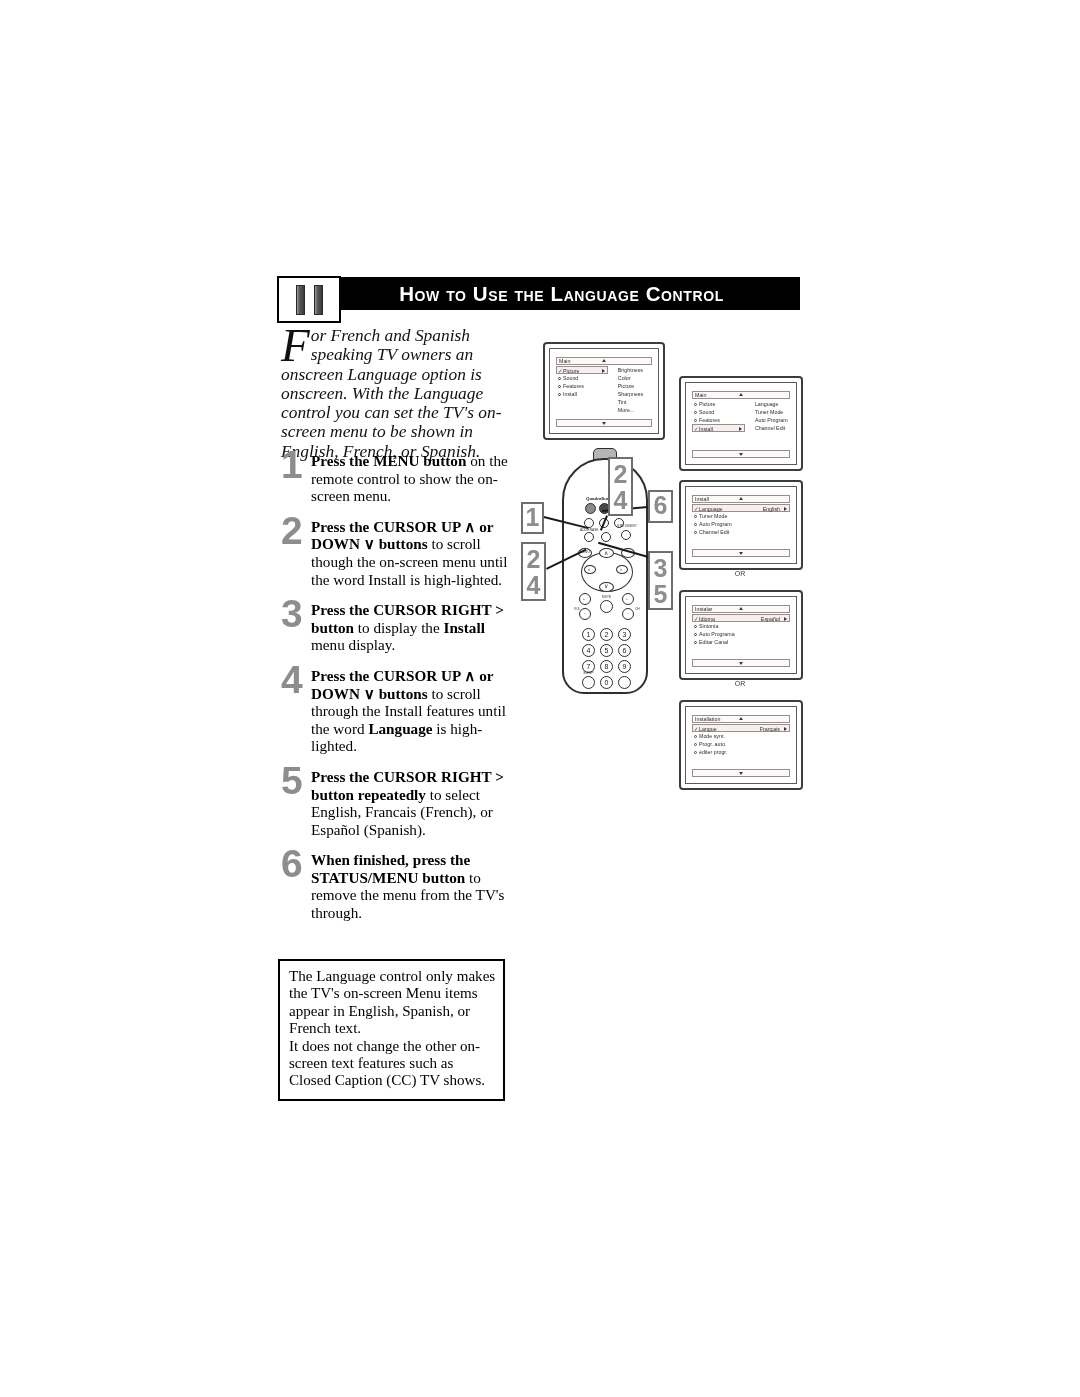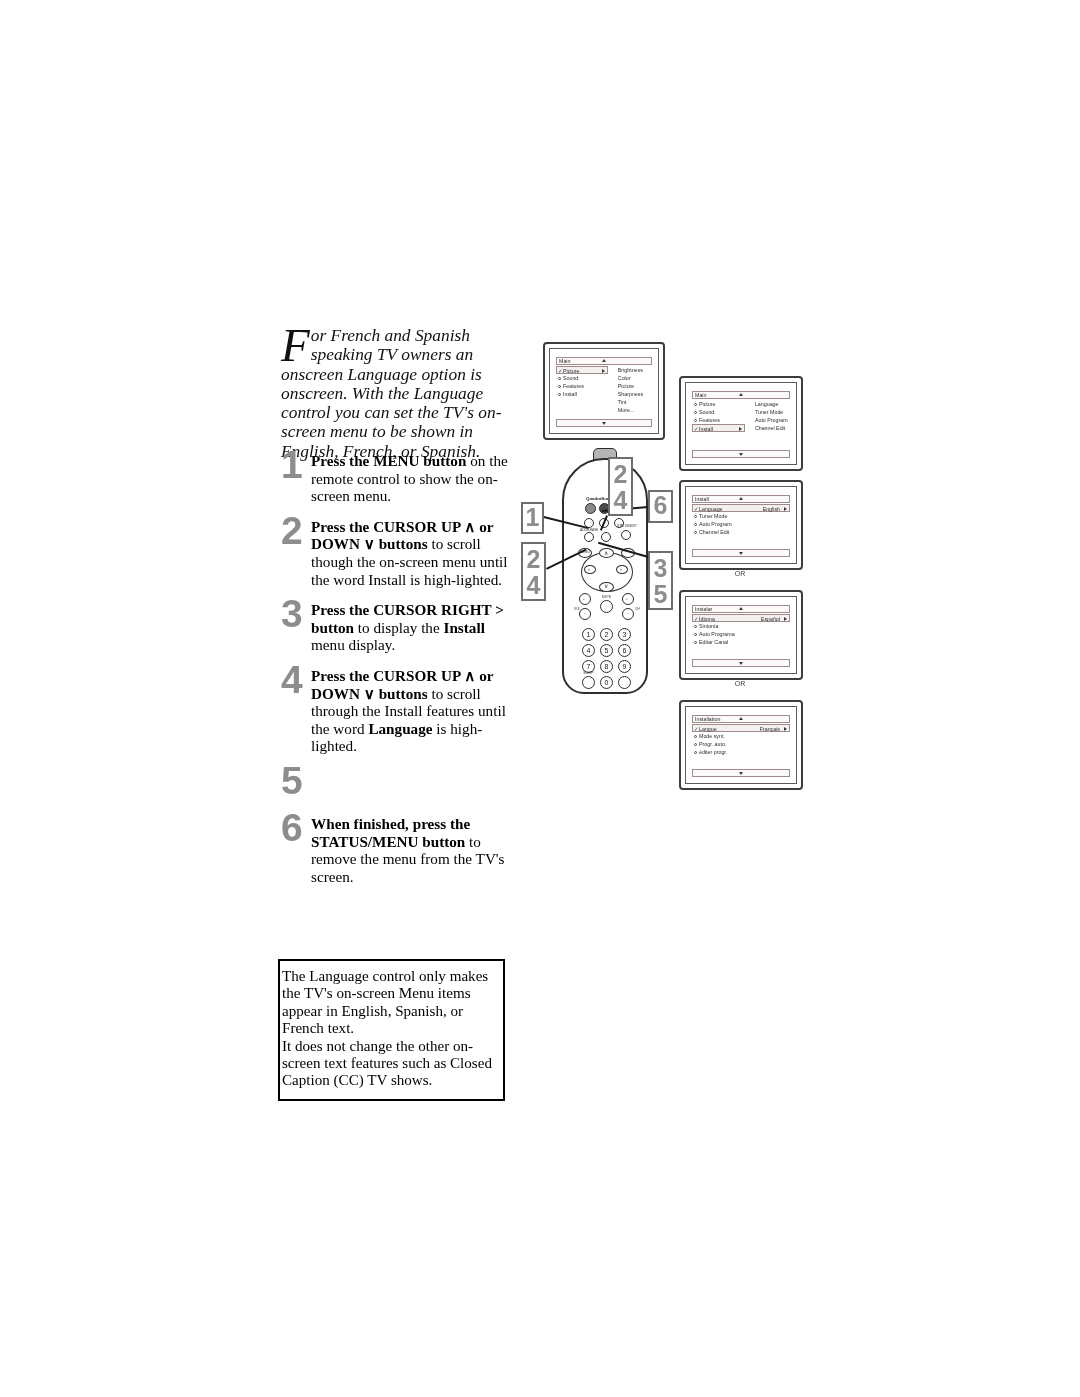--- a/index.html
+++ b/index.html
@@ -153,21 +153,21 @@
     background: #d2d2d2;
     border-bottom: 2px solid #000;
     text-align: center;
     font-style: italic;
     font-weight: bold;
     font-size: 16.5px;
     font-variant: small-caps;
     letter-spacing: 0.6px;
   }
   #hint-body {
-    padding: 7px 7px 9px 2px;
+    padding: 7px 7px 9px 9px;
     font-size: 15.1px;
     line-height: 17.4px;
   }
   #hint-body p { margin: 0; }
 
   
   #art {
     position: absolute;
     left: 520px;
     top: 330px;
@@ -442,20 +442,32 @@
     transform-origin: 0 0;
     z-index: 5;
     height: 1.6px;
   }
 </style>
 </head>
 <body>
 
 <div id="page">
 
+  <div id="header">
+    <div id="header-bar">
+      <div id="header-title">How to Use the Language Control</div>
+    </div>
+    <div id="chapter-badge">
+      <div id="chapter-badge-inner">
+        <div class="badge-bar"></div>
+        <div class="badge-bar"></div>
+      </div>
+
+    </div>
+  </div>
 
   <div id="intro">
     <span id="intro-dropcap">F</span><span>or French and Spanish speaking TV owners an onscreen Language option is onscreen. With the Language control you can set the TV's on-screen menu to be shown in English, French, or Spanish.</span>
   </div>
 
   <div id="steps">
 
     <div class="step">
       <div class="step-num">1</div>
       <div class="step-body"><b>Press the MENU button</b><span> on the remote control to show the on-screen menu.</span></div>
@@ -471,25 +483,26 @@
       <div class="step-body"><b>Press the CURSOR RIGHT &gt;  button</b><span> to display the </span><b>Install</b><span> menu display.</span></div>
     </div>
 
     <div class="step">
       <div class="step-num">4</div>
       <div class="step-body"><b>Press the CURSOR UP ∧ or DOWN ∨ buttons</b><span> to scroll through the Install features until the word </span><b>Language</b><span> is high-lighted.</span></div>
     </div>
 
     <div class="step">
       <div class="step-num">5</div>
+      <div class="step-body"><b>Press the CURSOR RIGHT &gt;  button repeatedly</b><span> to select English, Francais (French), or Español (Spanish).</span></div>
     </div>
 
     <div class="step">
       <div class="step-num">6</div>
-      <div class="step-body"><b>When finished, press the STATUS/MENU button</b><span> to remove the menu from the TV's screen.</span></div>
+      <div class="step-body"><b>When finished, press the STATUS/MENU button</b><span> to remove the menu from the TV's through.</span></div>
     </div>
 
   </div>
 
   <div id="hint-box">
     <div id="hint-body">
       <p>The Language control only makes the TV's on-screen Menu items appear in English, Spanish, or French text.</p>
       <p>It does not change the other on-screen text features such as Closed Caption (CC) TV shows.</p>
     </div>
   </div>

